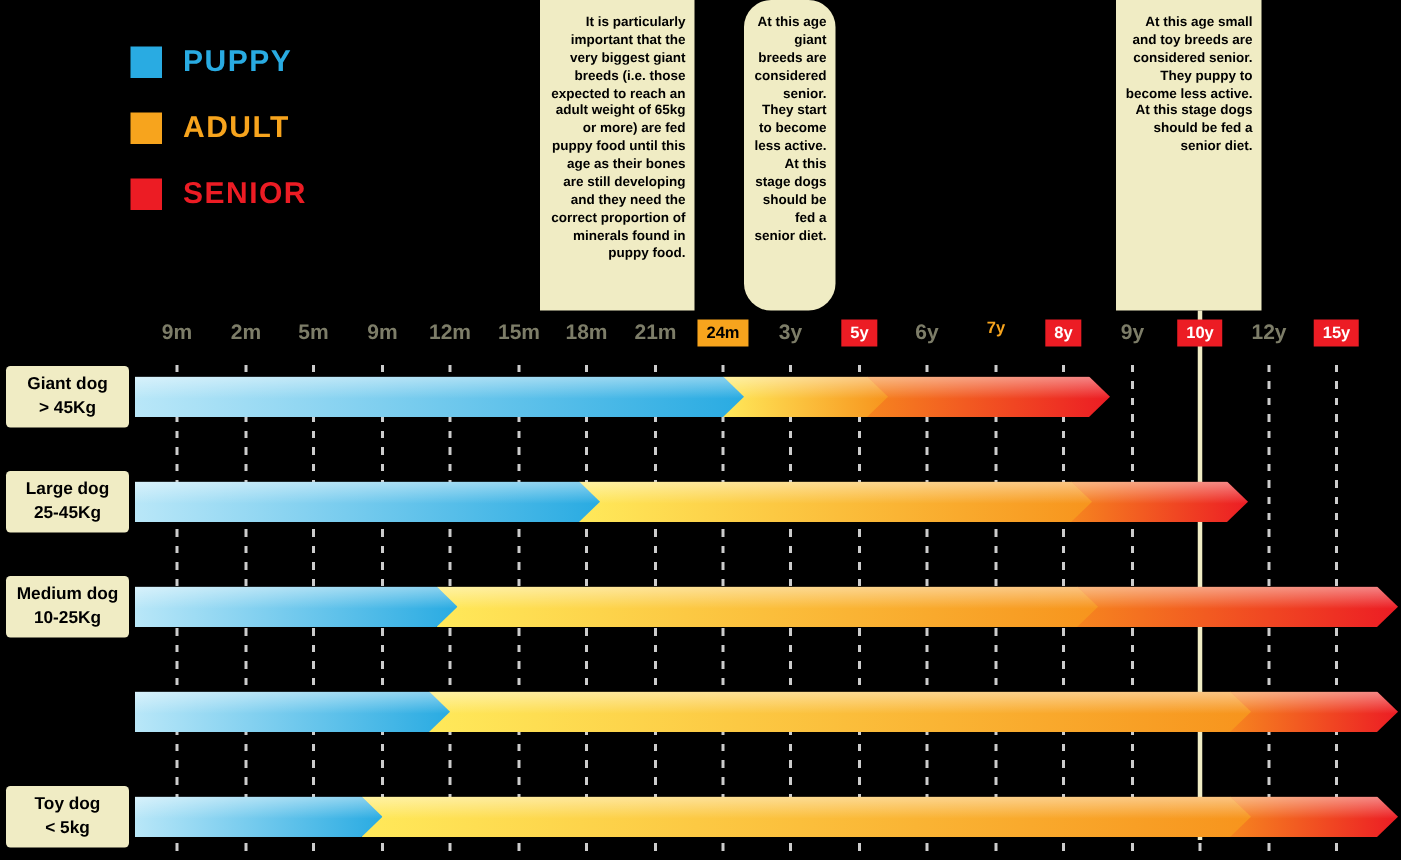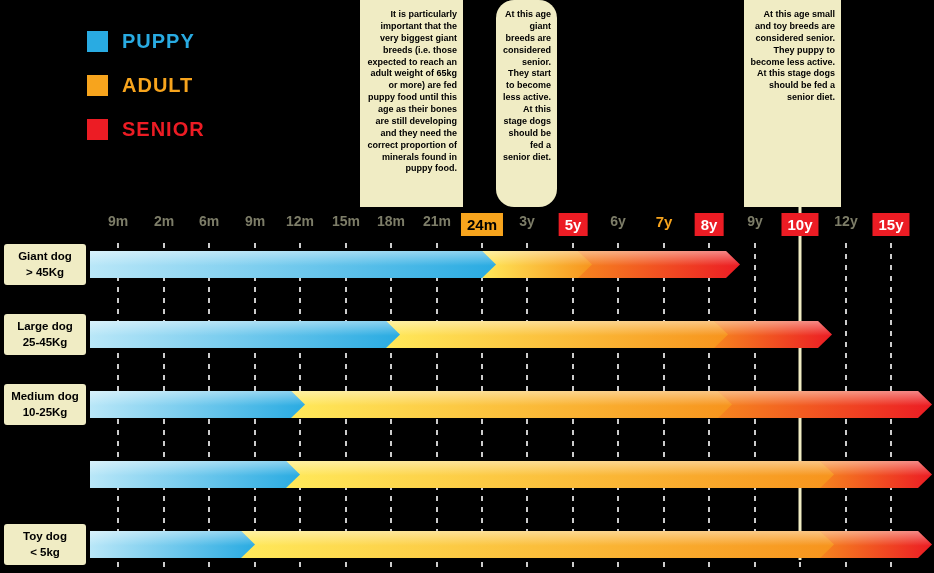--- a/index.html
+++ b/index.html
@@ -17,21 +17,21 @@
     position:absolute;top:0;height:207px;background:#f0ecc4;color:#000;
     font-size:9px;font-weight:bold;text-align:right;line-height:1.32;
     padding:9px 6px;box-sizing:border-box;z-index:4;
   }
   .c1{left:360px;width:103px;}
   .c2{left:496px;width:61px;border-radius:18px;}
   .c3{left:634px;width:67px;}
   .c4{left:744px;width:97px;}
   
   #axis{position:absolute;left:0;top:209px;width:100%;height:32px;z-index:3;}
-  .tick{position:absolute;top:4px;transform:translateX(-50%);font-weight:bold;font-size:15px;white-space:nowrap;}
+  .tick{position:absolute;top:4px;transform:translateX(-50%);font-weight:bold;font-size:11px;white-space:nowrap;}
   .tick.dim{color:#7d7d68;font-size:14px;}
   .tick.orange-box{background:#f7a41d;color:#000;padding:3px 6px;}
   .tick.red-box{background:#ec1c24;color:#fff;padding:3px 6px;}
   .tick.orange-text{color:#f7a41d;}
   
   #grid{position:absolute;inset:0;z-index:0;}
   .gridline{
     position:absolute;top:243px;height:330px;width:2px;transform:translateX(-50%);
     background-image:repeating-linear-gradient(180deg,#ffffff 0 5px,transparent 5px 11px);
     opacity:.8;
@@ -100,21 +100,21 @@
       <div class="gridline" style="left: 709px;"></div>
       <div class="gridline" style="left: 755px;"></div>
       <div class="gridline" style="left: 800px;"></div>
       <div class="gridline" style="left: 846px;"></div>
       <div class="gridline" style="left: 891px;"></div>
     </div>
   <div id="line10" style="left: 800px; background: rgb(240, 236, 196);"></div>
   <div id="axis">
       <div class="tick dim" style="left: 118px;">9m</div>
       <div class="tick dim" style="left: 164px;">2m</div>
-      <div class="tick dim" style="left: 209px;">6m</div>
+      <div class="tick dim" style="left: 209px;">5m</div>
       <div class="tick dim" style="left: 255px;">9m</div>
       <div class="tick dim" style="left: 300px;">12m</div>
       <div class="tick dim" style="left: 346px;">15m</div>
       <div class="tick dim" style="left: 391px;">18m</div>
       <div class="tick dim" style="left: 437px;">21m</div>
       <div class="tick orange-box" style="left: 482px;">24m</div>
       <div class="tick dim" style="left: 527px;">3y</div>
       <div class="tick red-box" style="left: 573px;">5y</div>
       <div class="tick dim" style="left: 618px;">6y</div>
       <div class="tick orange-text" style="left: 664px;">7y</div>

